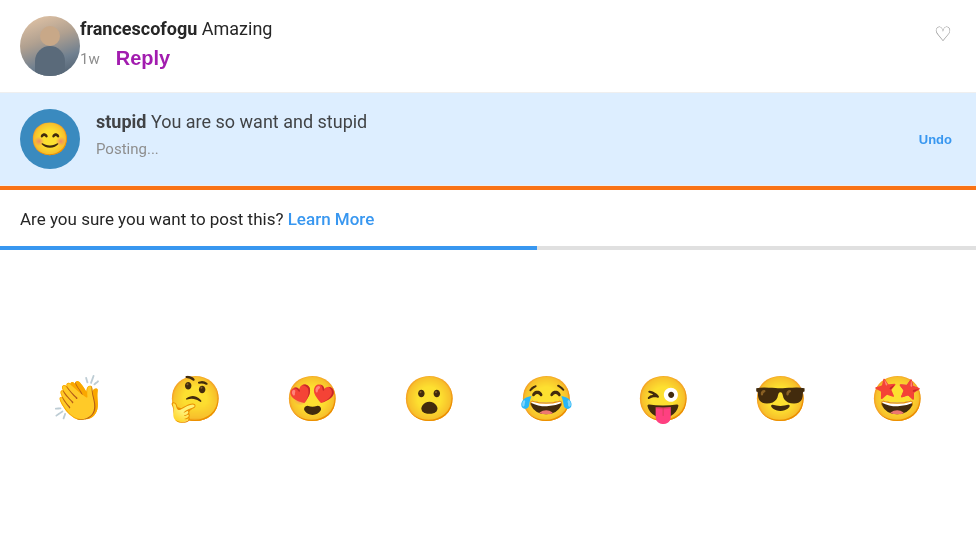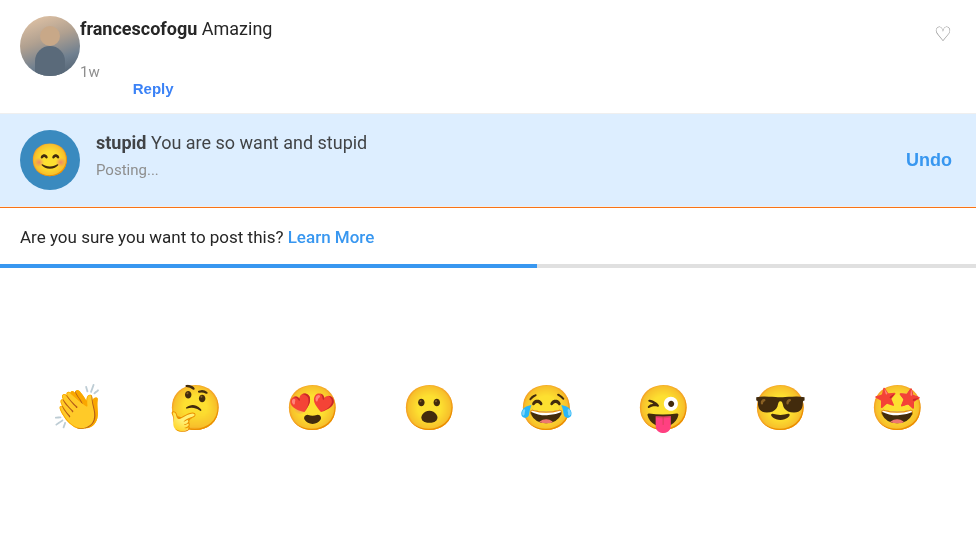--- a/index.html
+++ b/index.html
@@ -46,37 +46,36 @@
       margin-bottom: 6px;
     }
 
     .comment-text .username {
       font-weight: 700;
     }
 
     .comment-meta {
       display: flex;
       align-items: center;
-      gap: 33px;
+      gap: 16px;
     }
 
     .comment-time {
       font-size: 15px;
       color: #8e8e8e;
     }
 
     .reply-btn {
-      font-size: 15px;
-      color: #3b82f6;
+      font-size: 20px;
+      color: #a21caf;
       font-weight: 600;
       cursor: pointer;
       background: none;
       border: none;
       padding: 0;
-      margin-top: 33px;
     }
 
     .heart-btn {
       position: absolute;
       right: 24px;
       top: 22px;
       background: none;
       border: none;
       cursor: pointer;
       font-size: 20px;
@@ -106,33 +105,33 @@
       font-size: 15px;
       color: #8e8e8e;
       margin-top: 4px;
     }
 
     .undo-btn {
       position: absolute;
       right: 24px;
       top: 50%;
       transform: translateY(-50%);
-      font-size: 18px;
+      font-size: 13px;
       color: #3897f0;
       font-weight: 600;
       cursor: pointer;
       background: none;
       border: none;
     }
 
     
     .warning-section {
       padding: 18px 20px 14px 20px;
       background: #ffffff;
-      border-top: 1px solid #f97316;
+      border-top: 4px solid #f97316;
     }
 
     .warning-text {
       font-size: 17px;
       color: #262626;
       line-height: 1.4;
     }
 
     .warning-text .learn-more {
       color: #3897f0;

